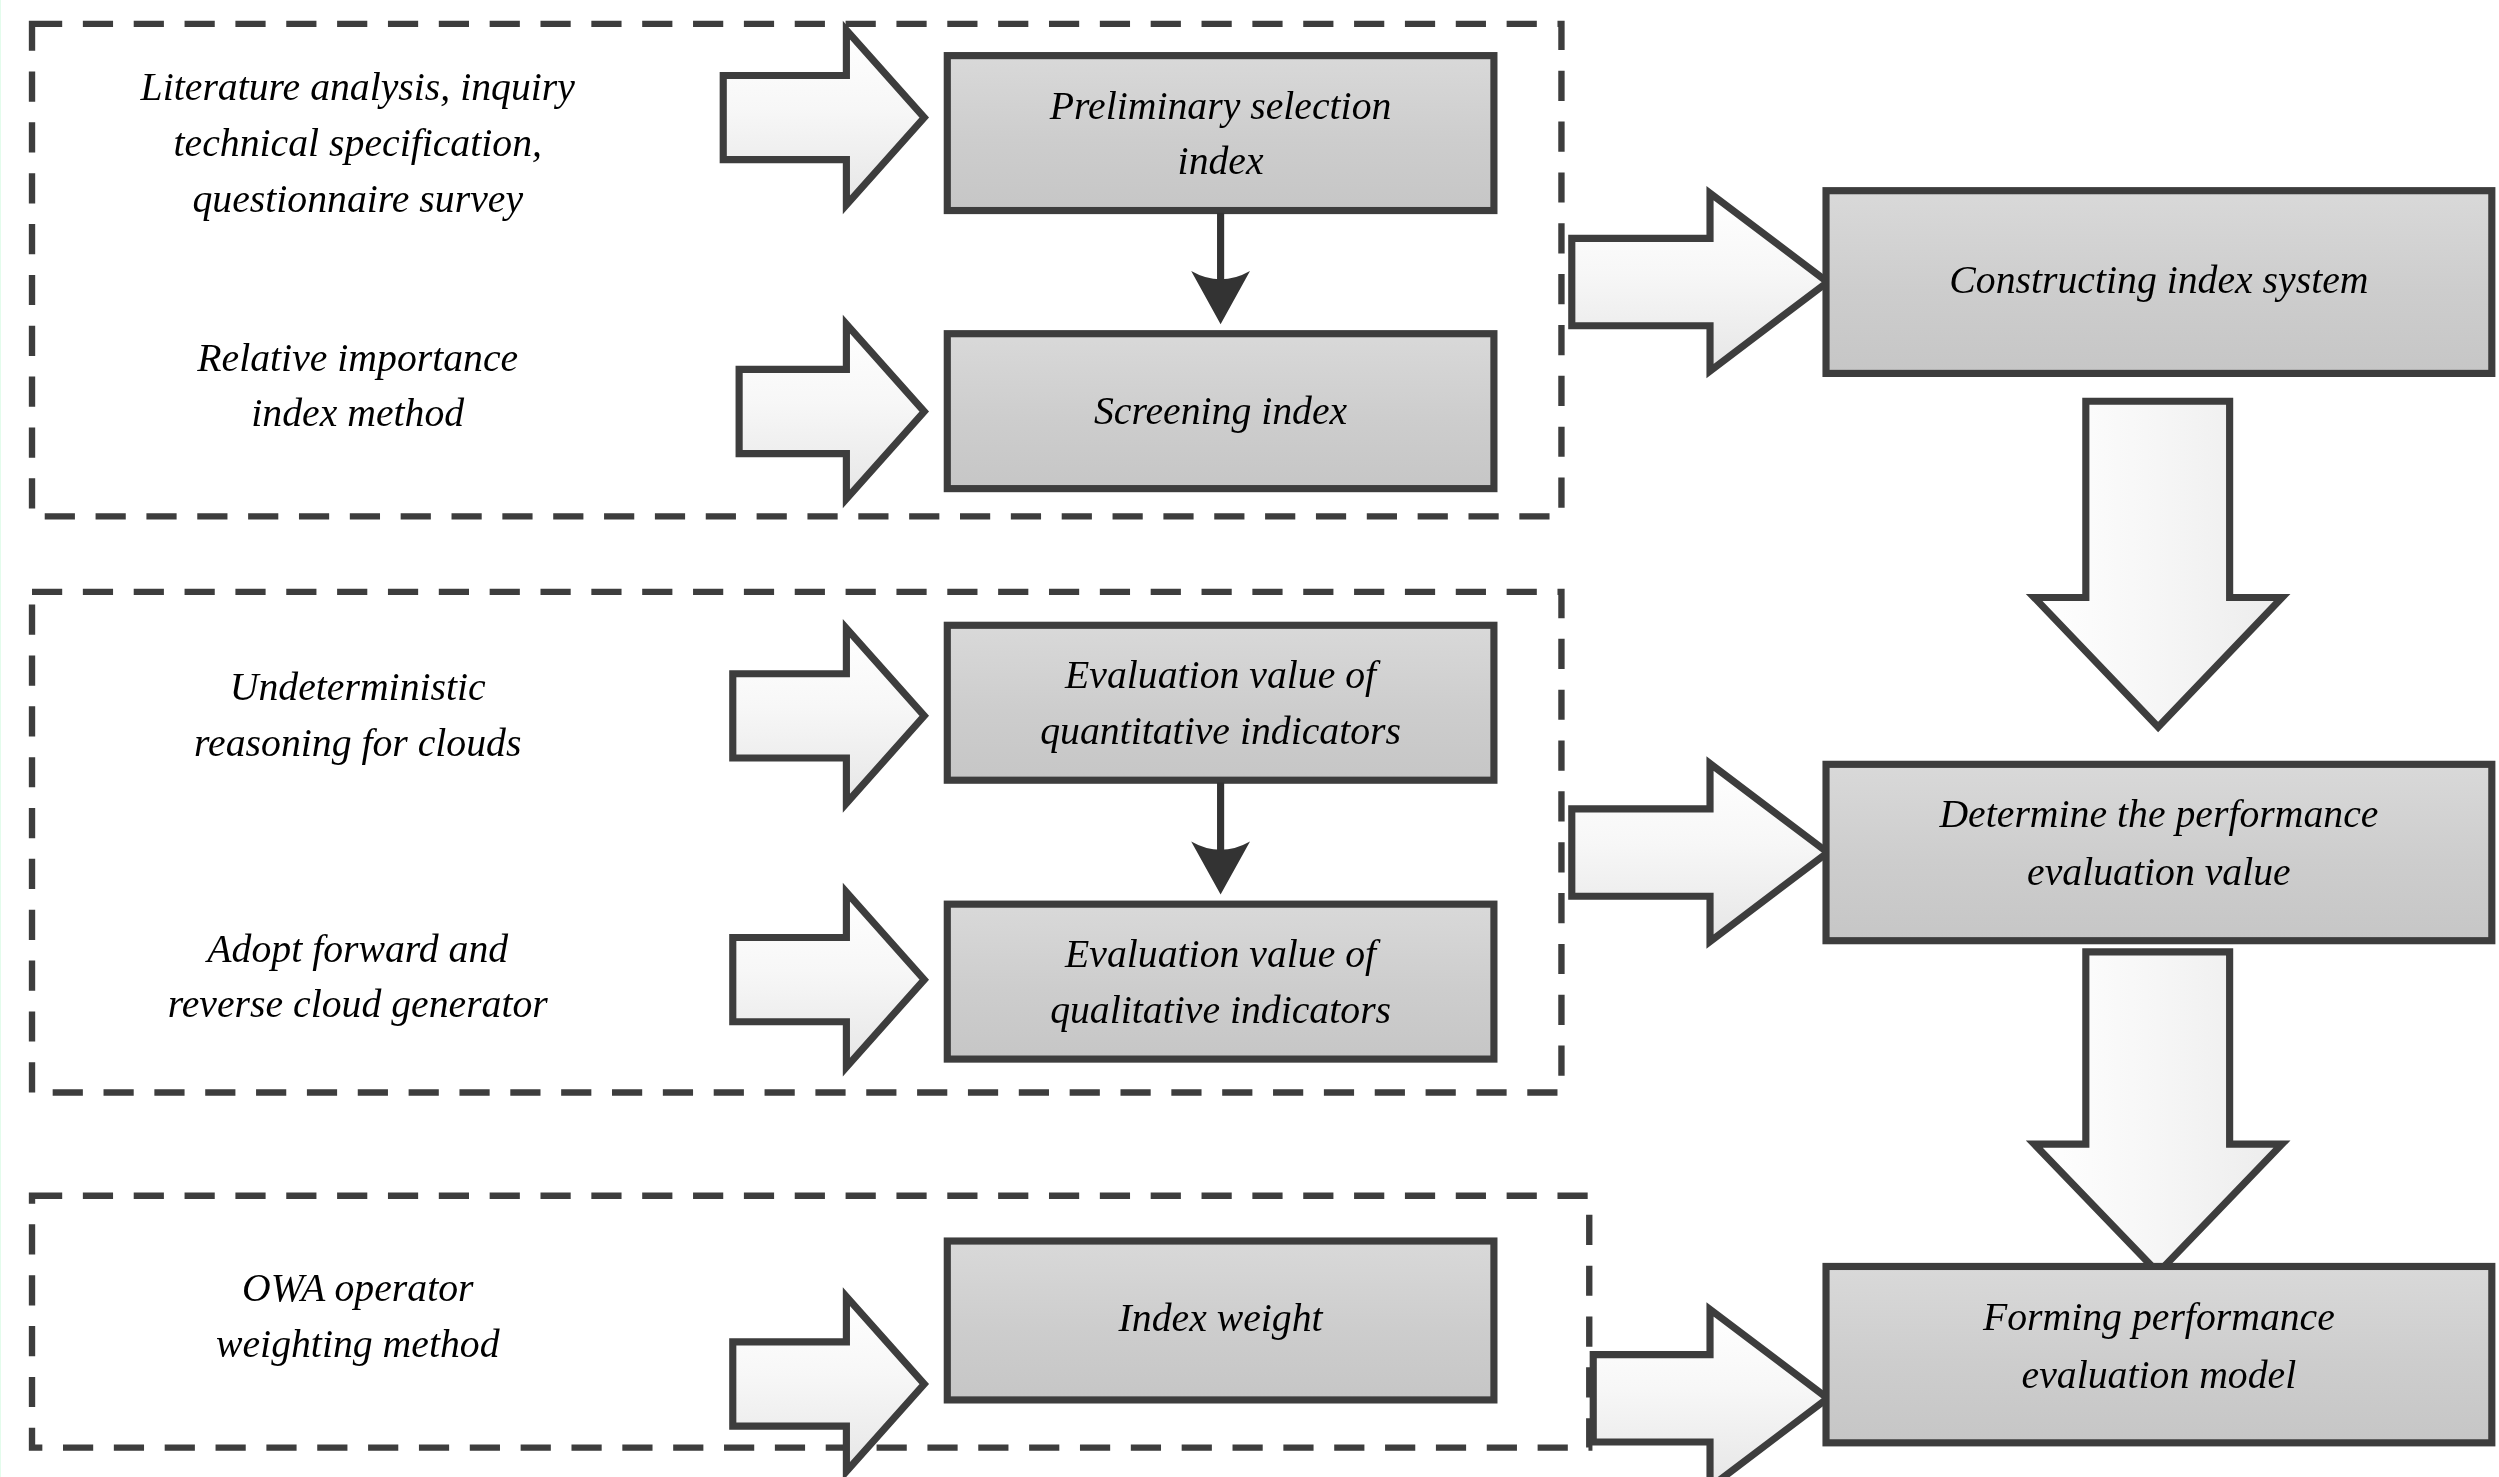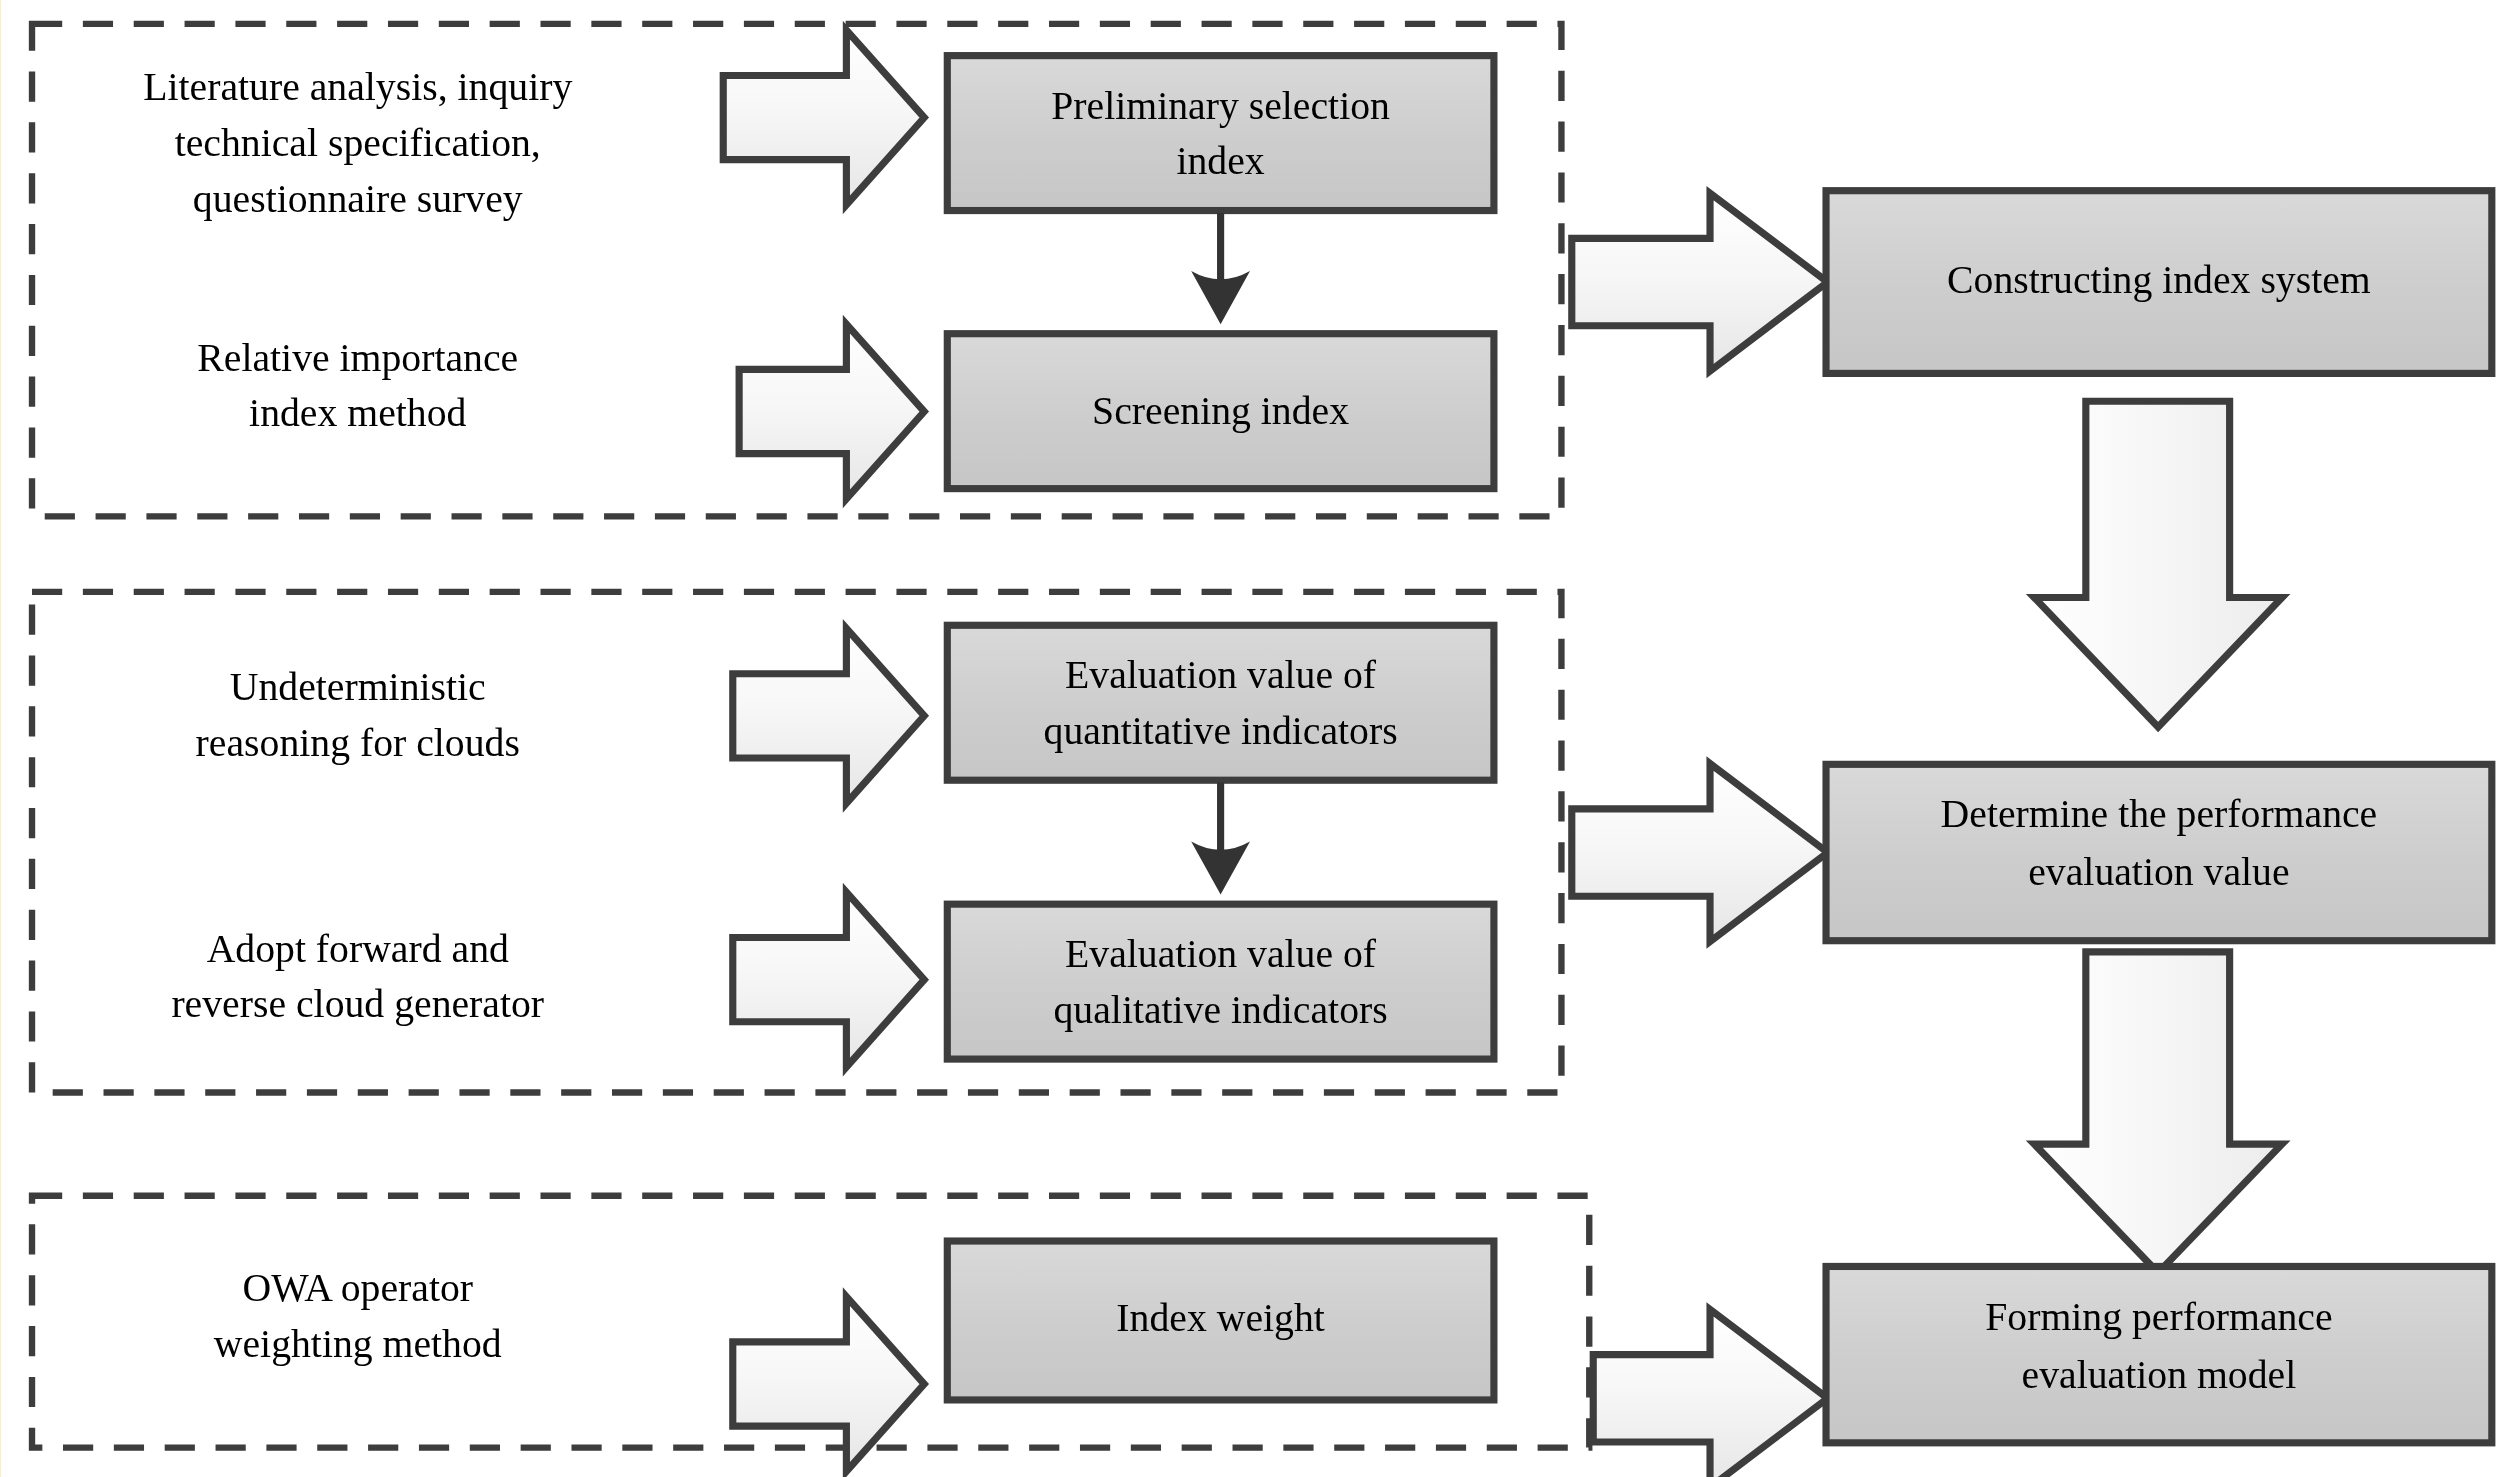--- a/index.html
+++ b/index.html
@@ -4,22 +4,23 @@
 <style>
   html, body {
     margin: 0;
     padding: 0;
     background: #ffffff;
   }
   #canvas-wrap {
     position: relative;
     width: 2500px;
     height: 1477px;
-    background: #eab308;
+    background: #86efac;
     overflow: hidden;
+    font-style: italic;
   }
   svg.diagram {
     display: block;
     width: 2500px;
     height: 1477px;
   }
   text.node-label,
   text.plain-label {
     font-family: "Liberation Serif", "DejaVu Serif", serif;
     fill: #000000;

